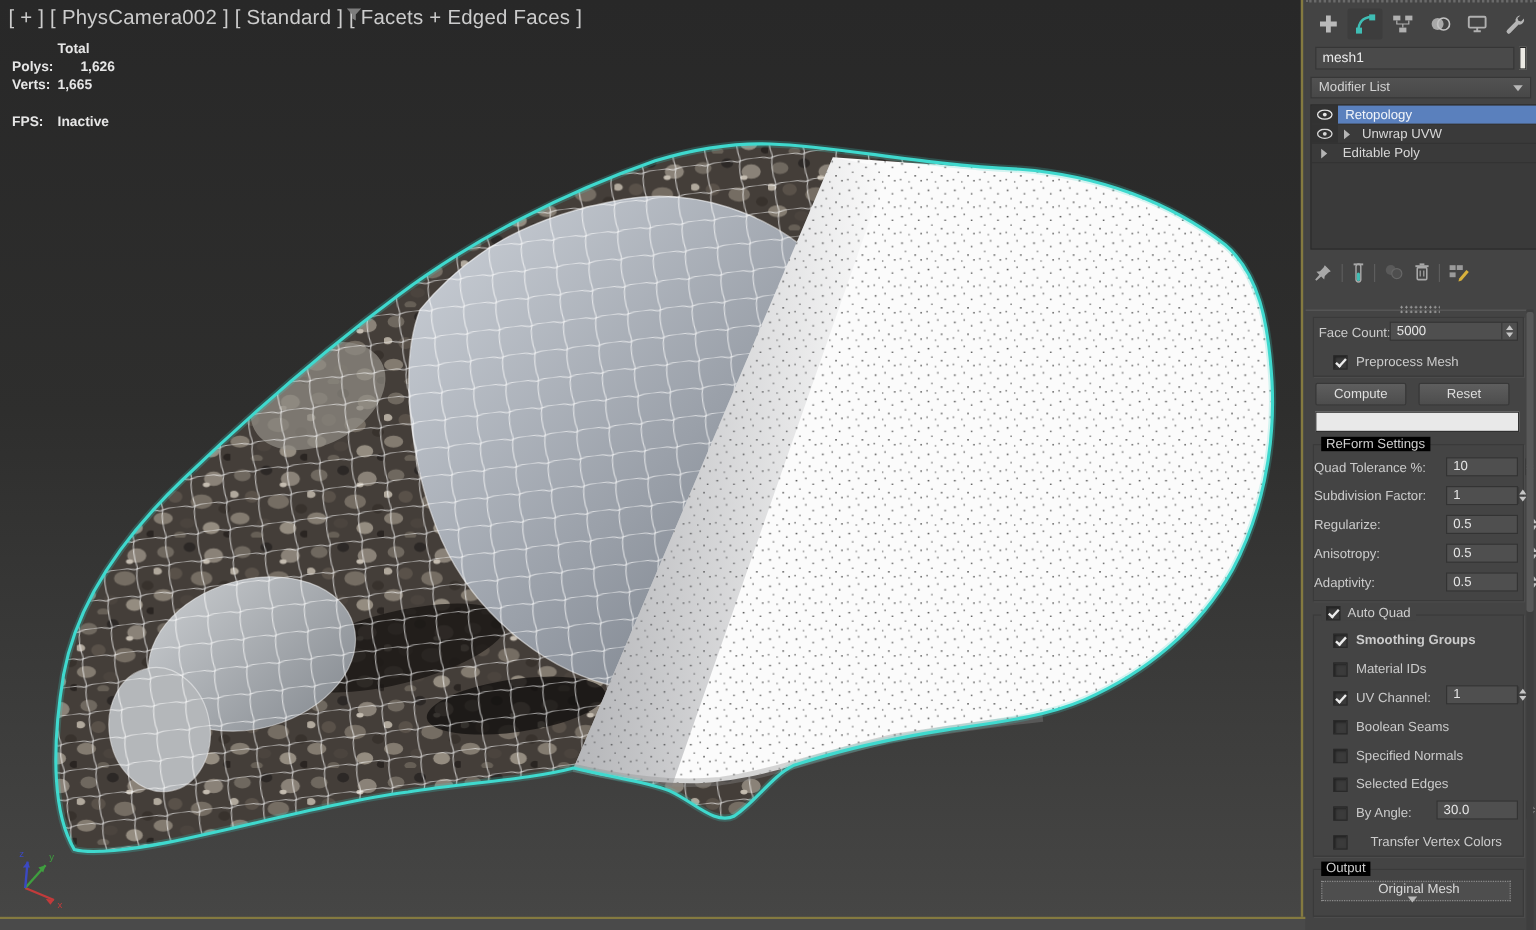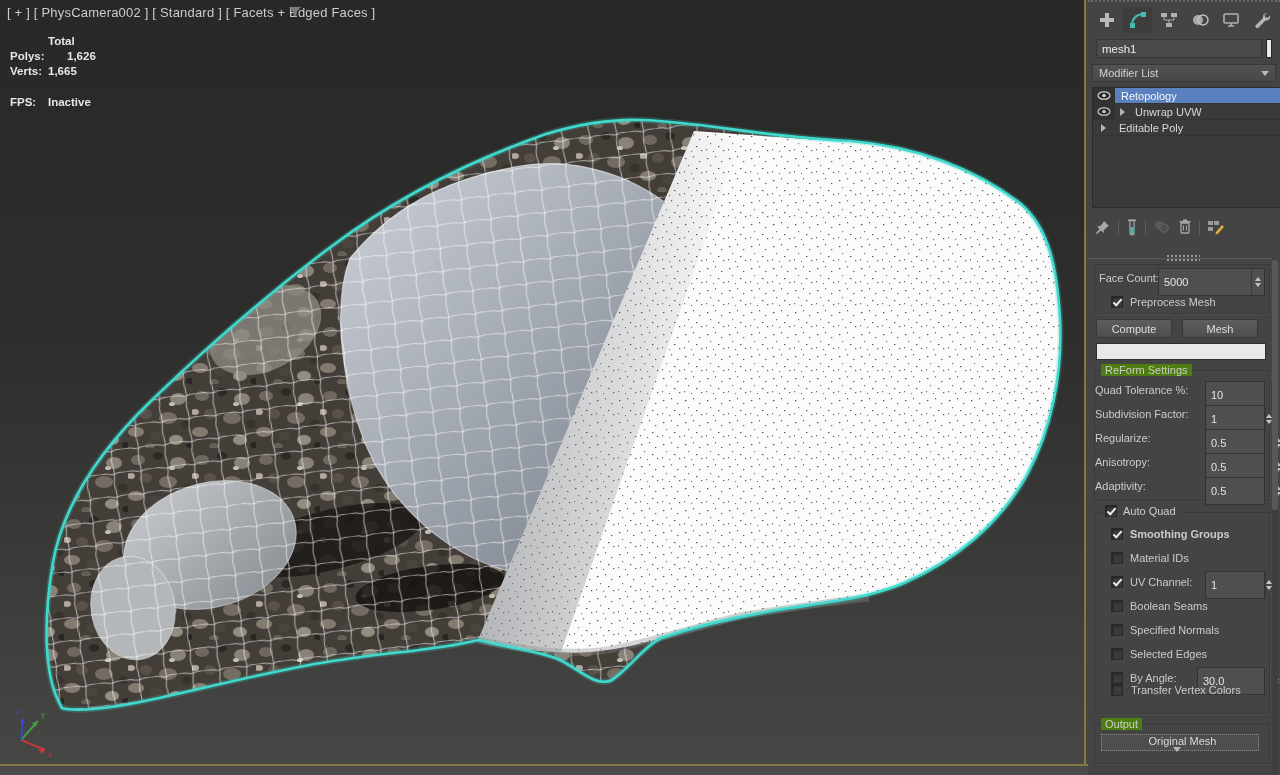--- a/index.html
+++ b/index.html
@@ -6,21 +6,21 @@
   html,body { width:1280px; height:775px; overflow:hidden; background:#444;
     font-family:"Liberation Sans", sans-serif; font-size:11px; color:#cfcfcf; }
 
   
   .viewport { position:absolute; left:0; top:0; width:1086px; height:764px;
     background:linear-gradient(180deg,#282828 0%,#2e2e2d 45%,#464645 100%);
     border-right:2px solid #847a40; border-bottom:0; overflow:hidden; }
   .vp-bottom-line { position:absolute; left:0; top:764px; width:1088px; height:2px; background:#847a40; }
   .vp-bottom-strip { position:absolute; left:0; top:766px; width:1088px; height:9px; background:#4a4a4a; }
 
-  .vp-label { position:absolute; left:7px; top:5px; color:#cccccc; font-size:13px; letter-spacing:.2px; cursor:default; }
+  .vp-label { position:absolute; left:7px; top:5px; color:#cccccc; font-size:17px; letter-spacing:.2px; cursor:default; }
   .vp-funnel { position:absolute; left:288px; top:6px; width:14px; height:12px; }
   .stats { position:absolute; color:#e6e6e6; font-weight:bold; font-size:11.5px; }
   .st-total  { left:48px; top:35px; }
   .st-plab   { left:10px; top:50px; }
   .st-pval   { left:48px; top:50px;margin-left:19px; }
   .st-vlab   { left:10px; top:65px; }
   .st-vval   { left:48px; top:65px; }
   .st-flab   { left:10px; top:96px; }
   .st-fval   { left:48px; top:96px; }
   .vp-svg { position:absolute; left:0; top:0; }
@@ -54,28 +54,28 @@
 
   .stack-tools { position:absolute; left:6px; top:213px; width:180px; height:24px; display:flex; align-items:center; gap:7px; }
   .vsep { width:1px; height:15px; background:#5d5d5d; }
   .tool { display:flex; align-items:center; justify-content:center; cursor:pointer; }
 
   .roll-sep { position:absolute; left:0; top:256px; width:184px; border-top:1px solid #5a5a5a; }
   .grip { position:absolute; left:78px; top:252px; width:34px; height:7px;
     background-image:radial-gradient(#9a9a9a 34%, transparent 35%); background-size:4px 4px; }
 
   .group { position:absolute; border:1px solid #3a3a3a; box-shadow:1px 1px 0 rgba(130,130,130,.15); }
-  .group-title { position:absolute; top:-7px; left:6px; background:#4d7c0f; padding:0 4px; color:#cecece; }
+  .group-title { position:absolute; top:-7px; left:6px; background:#000000; padding:0 4px; color:#cecece; }
   .group-title-cb { position:absolute; top:-8px; left:6px; background:#444; padding:0 4px; display:flex; align-items:center; gap:6px; color:#cecece; }
 
   .row { position:absolute; height:18px; display:flex; align-items:center; }
   .rlabel { color:#cbcbcb; }
   .rlabel.right { position:absolute; text-align:left; }
 
-  .spin-field { position:absolute; height:28px; background:#4f4f4f; border:1px solid #333;
+  .spin-field { position:absolute; height:16px; background:#4f4f4f; border:1px solid #333;
     display:flex; align-items:stretch; cursor:text;gap:48px; }
   .spin-val { flex:1; display:flex; align-items:center; padding-left:5px; color:#e5e5e5; }
   .spinner { width:13px; border-left:1px solid #3a3a3a; display:flex; flex-direction:column;
     align-items:center; justify-content:center; gap:2px; cursor:pointer; }
   .sp-up { width:0; height:0; border-left:3px solid transparent; border-right:3px solid transparent; border-bottom:4px solid #c6c6c6; }
   .sp-dn { width:0; height:0; border-left:3px solid transparent; border-right:3px solid transparent; border-top:4px solid #c6c6c6; }
 
   .cb { width:12px; height:12px; background:#3b3b3b; border:1px solid #292929;
     box-shadow:inset 1px 1px 2px rgba(0,0,0,.45); position:relative; flex:none; cursor:pointer; }
   .cb.checked::after { content:""; position:absolute; left:1px; top:2px; width:7px; height:3px;
@@ -335,21 +335,21 @@
           <i class="sp-dn"></i>
         </span>
     </div>
     <div class="row" style="left:16px; top:28px; width:156px; gap:7px;">
       <span class="cb checked"></span>
       <span class="rlabel">Preprocess Mesh</span>
     </div>
   </div>
 
   <div class="btn" style="left:8px; top:317px; width:76px;">Compute</div>
-  <div class="btn" style="left:94px; top:317px; width:76px;">Mesh</div>
+  <div class="btn" style="left:94px; top:317px; width:76px;">Reset</div>
   <div class="progress" style="left:8px; top:341px; width:170px; height:17px;"></div>
 
   <div class="group" style="left:6px; top:368px; width:176px; height:131px;">
     <span class="group-title">ReForm Settings</span>
 
     <span class="rlabel right" style="left:0; top:13px; width:106px;">Quad Tolerance %:</span>
     <div class="spin-field" style="left:110px; top:10px; width:60px;">
       <span class="spin-val">10</span>
       <span class="spinner">
           <i class="sp-up"></i>
@@ -435,21 +435,21 @@
       <span class="cb"></span>
       <span class="rlabel">By Angle:</span>
     </div>
     <div class="spin-field" style="left:102px; top:154px; width:68px;">
       <span class="spin-val">30.0</span>
       <span class="spinner">
           <i class="sp-up"></i>
           <i class="sp-dn"></i>
         </span>
     </div>
-    <div class="row" style="left:16px; top:168px; width:156px; gap:8px;">
+    <div class="row" style="left:16px; top:180px; width:156px; gap:19px;">
       <span class="cb"></span>
       <span class="rlabel">Transfer Vertex Colors</span>
     </div>
   </div>
 
   <div class="group" style="left:6px; top:722px; width:176px; height:40px;">
     <span class="group-title">Output</span>
     <div class="combo" style="left:6px; top:9px; width:158px;">
       <span class="txt">Original Mesh</span>
       <span class="arrow-dn"></span>

